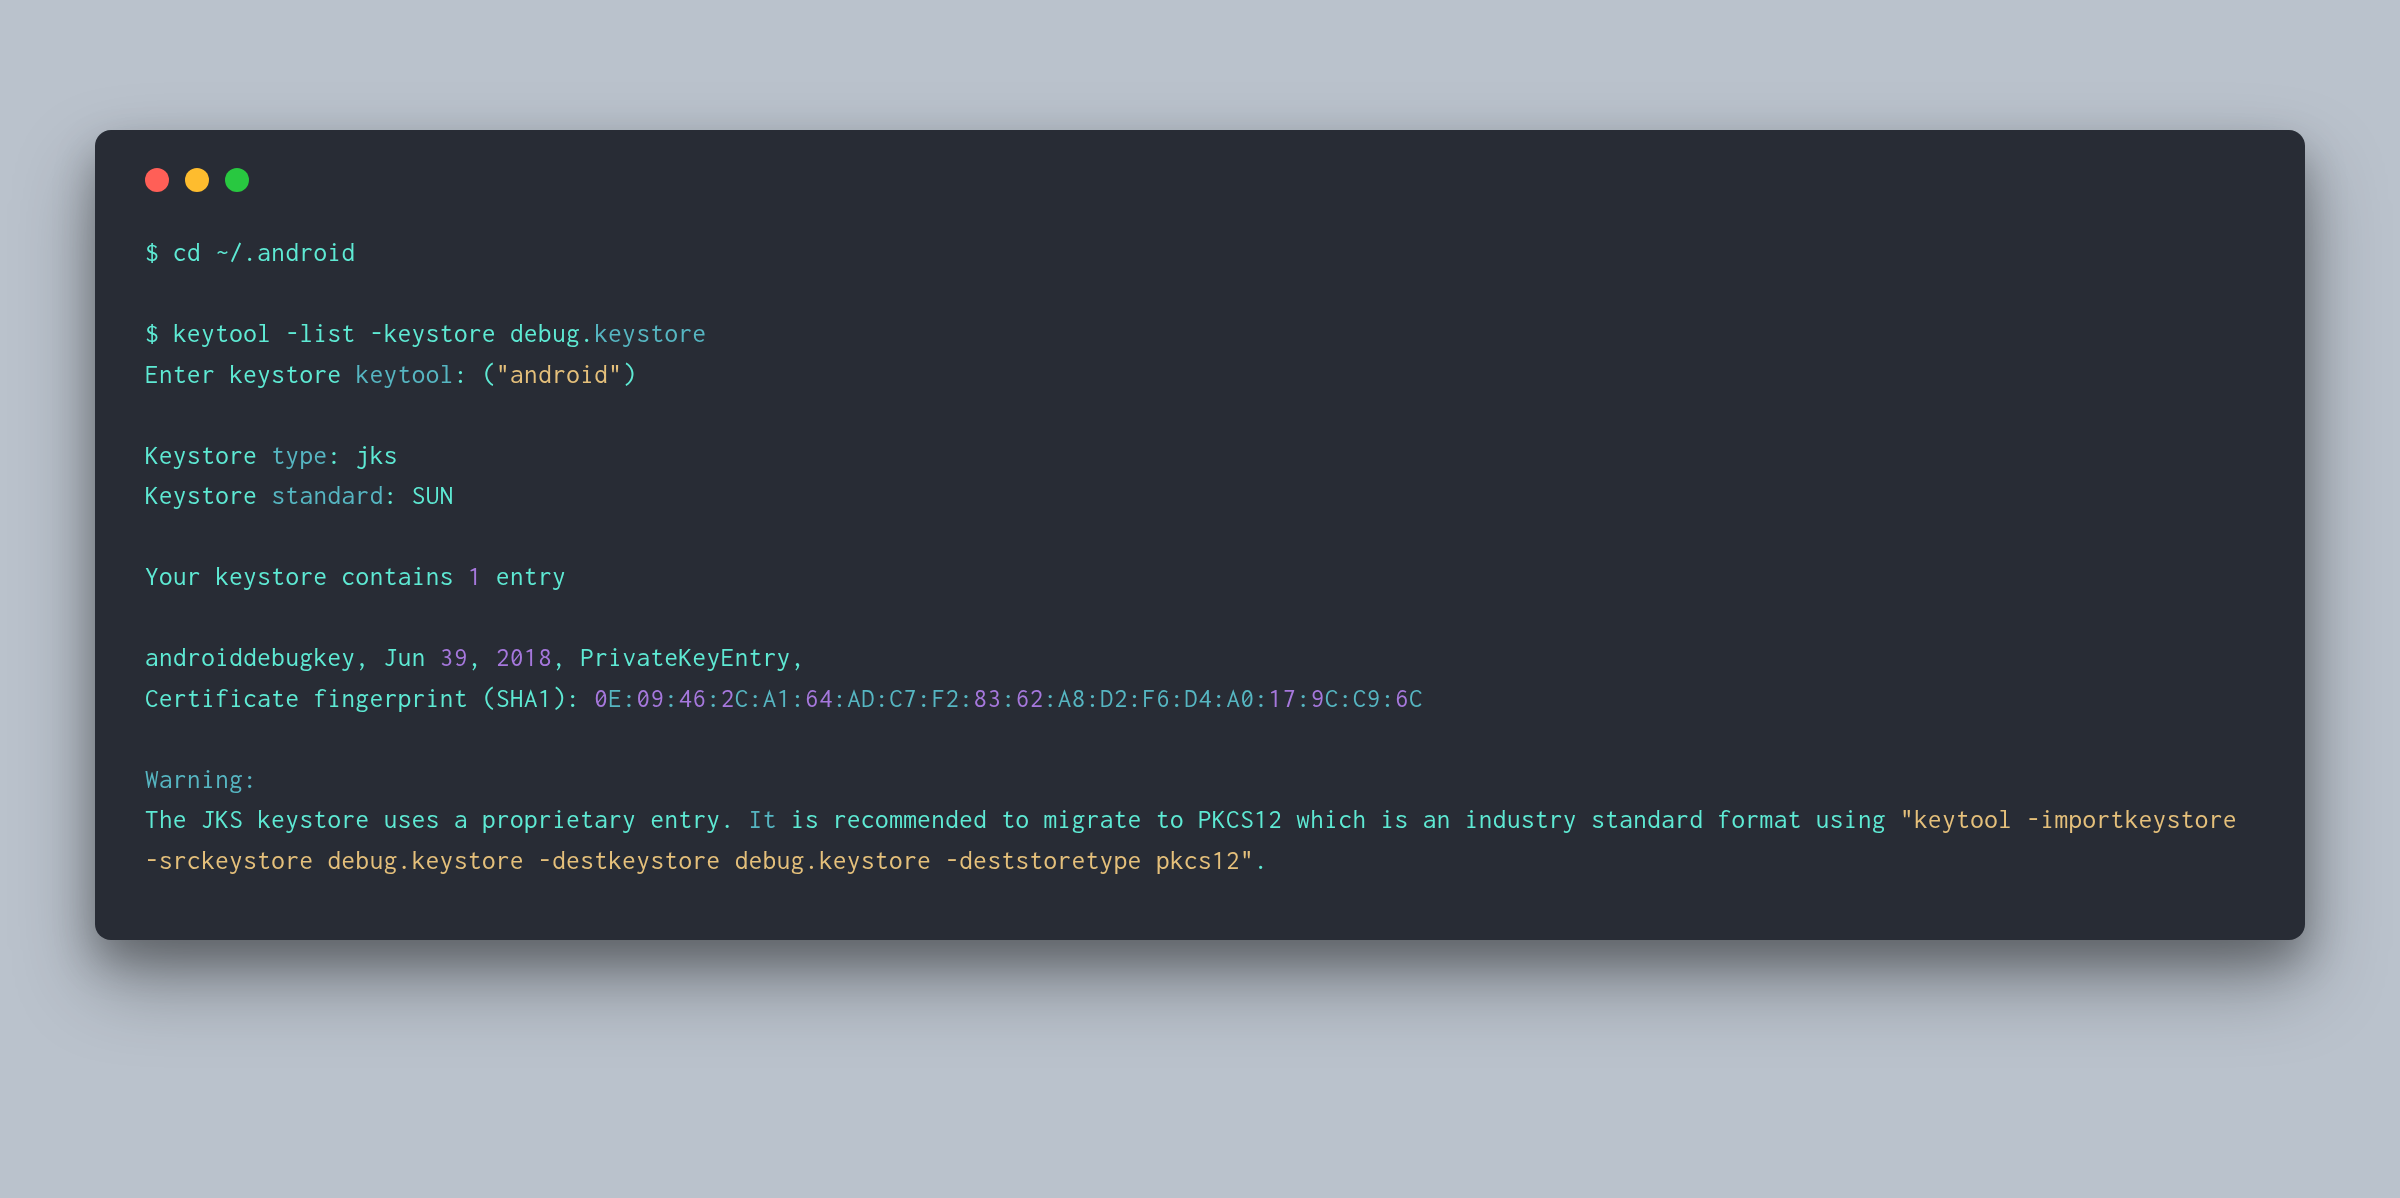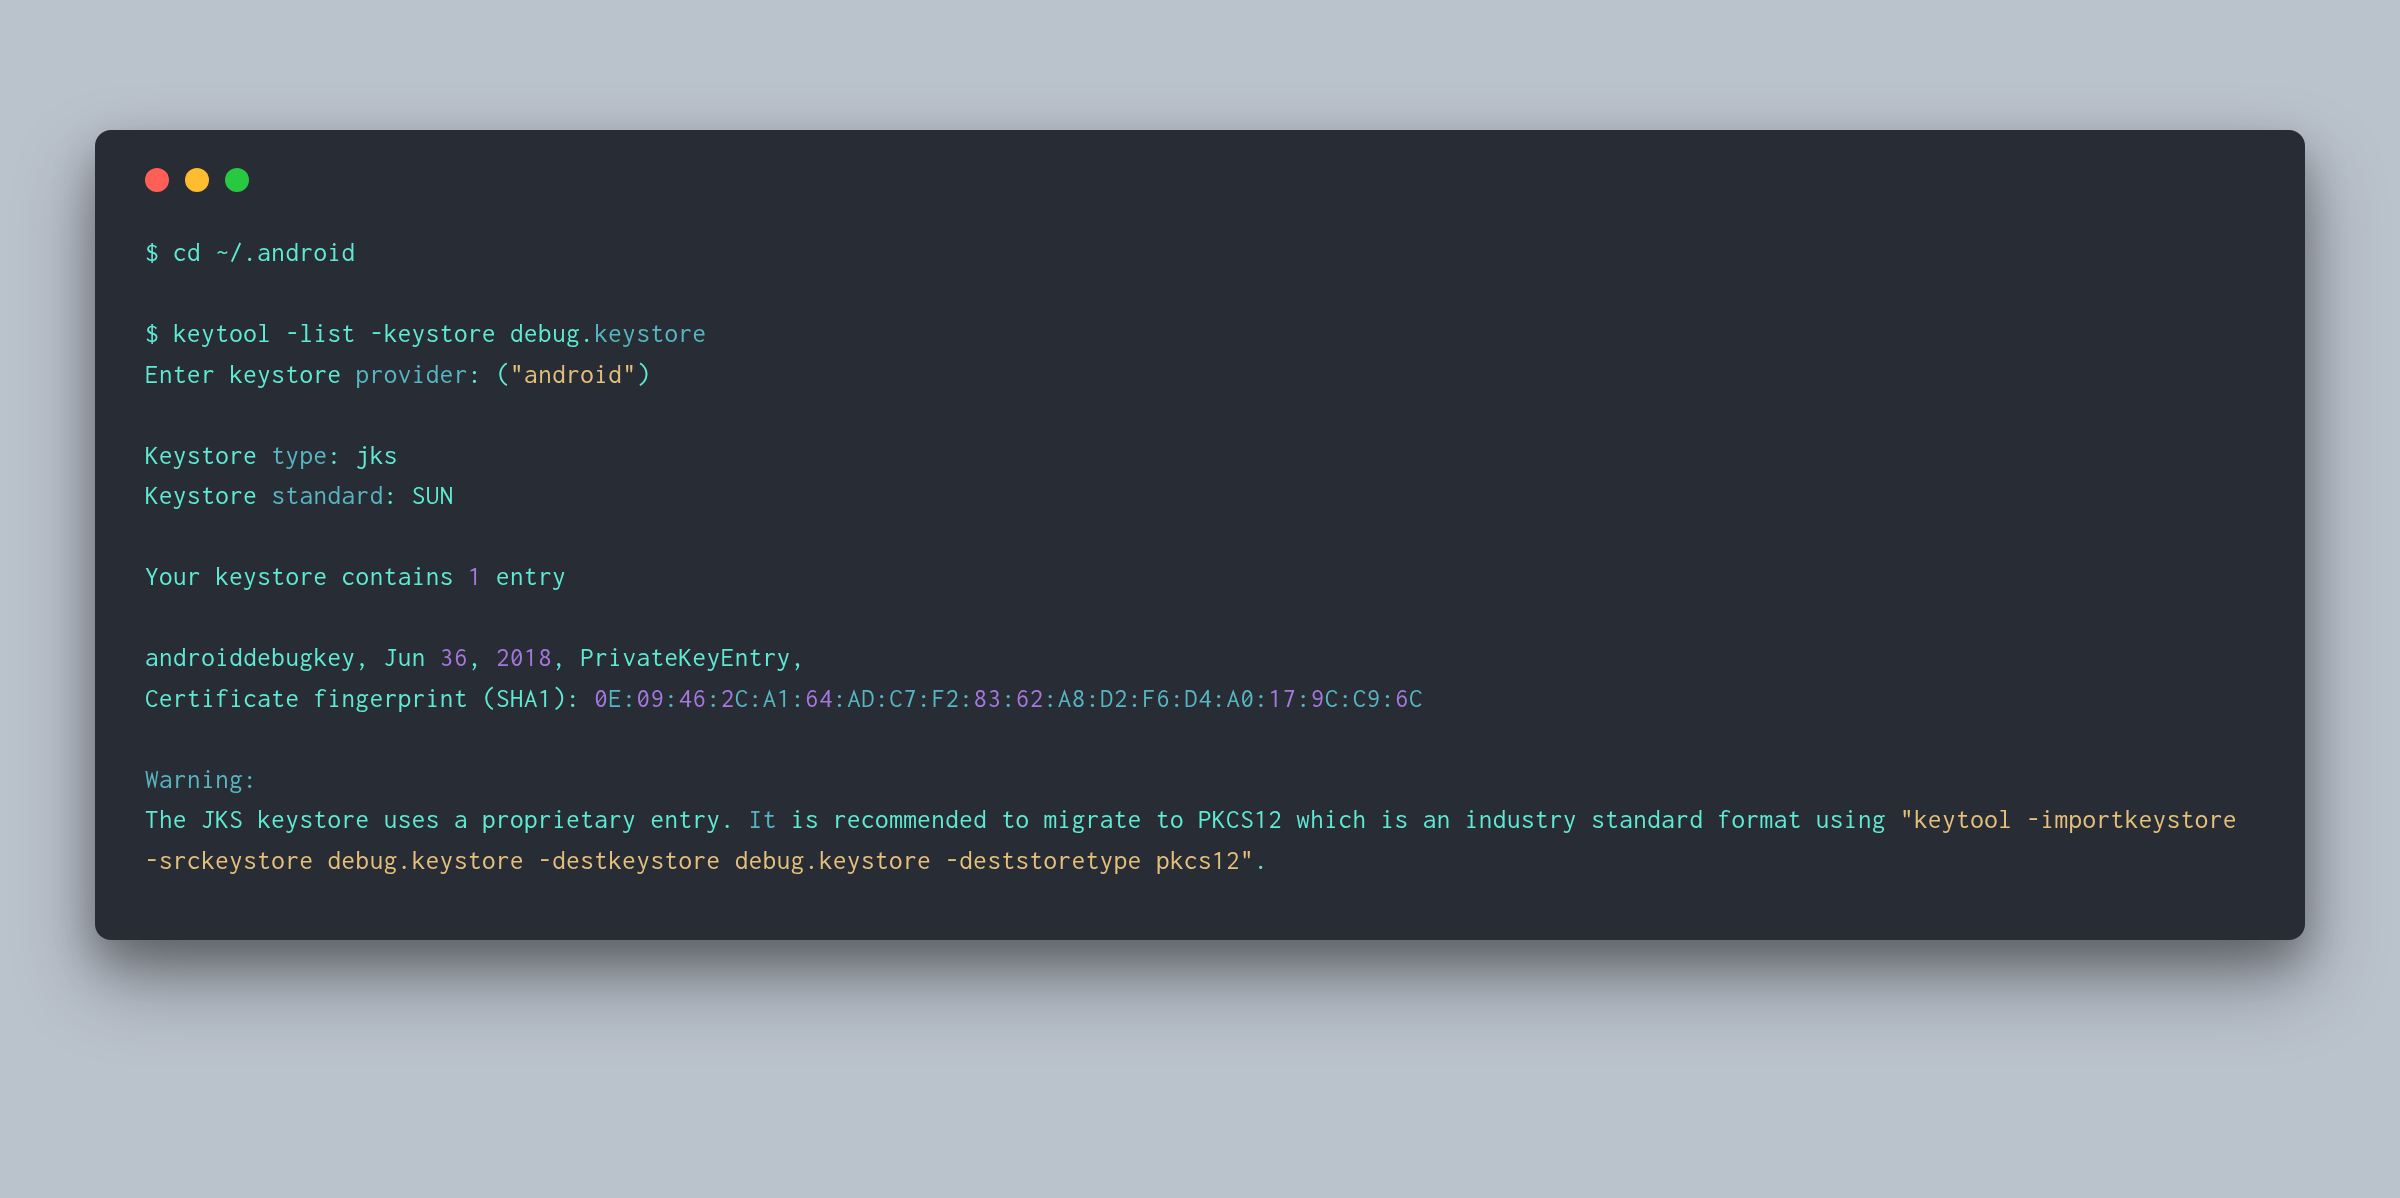--- a/index.html
+++ b/index.html
@@ -55,25 +55,25 @@
 
 <div class="terminal-window">
   <div class="traffic-lights">
     <div class="light red"></div>
     <div class="light yellow"></div>
     <div class="light green"></div>
   </div>
   <div class="terminal-content"><span class="t-default">$ cd ~/</span><span class="t-default">.android</span>
 
 <span class="t-default">$ keytool -list -keystore debug.</span><span class="t-cyan">keystore</span>
-<span class="t-default">Enter keystore </span><span class="t-cyan">provider</span><span class="t-default">: (</span><span class="t-yellow">"android"</span><span class="t-default">)</span>
+<span class="t-default">Enter keystore </span><span class="t-cyan">keytool</span><span class="t-default">: (</span><span class="t-yellow">"android"</span><span class="t-default">)</span>
 
 <span class="t-default">Keystore </span><span class="t-cyan">type</span><span class="t-default">: jks</span>
 <span class="t-default">Keystore </span><span class="t-cyan">standard</span><span class="t-default">: SUN</span>
 
 <span class="t-default">Your keystore contains </span><span class="t-purple">1</span><span class="t-default"> entry</span>
 
-<span class="t-default">androiddebugkey, Jun </span><span class="t-purple">36</span><span class="t-default">, </span><span class="t-purple">2018</span><span class="t-default">, PrivateKeyEntry, </span>
+<span class="t-default">androiddebugkey, Jun </span><span class="t-purple">39</span><span class="t-default">, </span><span class="t-purple">2018</span><span class="t-default">, PrivateKeyEntry, </span>
 <span class="t-default">Certificate fingerprint (SHA1): </span><span class="t-purple">0</span><span class="t-cyan">E</span><span class="t-cyan">:</span><span class="t-purple">09</span><span class="t-cyan">:</span><span class="t-purple">46</span><span class="t-cyan">:</span><span class="t-purple">2</span><span class="t-cyan">C</span><span class="t-cyan">:</span><span class="t-cyan">A1</span><span class="t-cyan">:</span><span class="t-purple">64</span><span class="t-cyan">:</span><span class="t-cyan">AD</span><span class="t-cyan">:</span><span class="t-cyan">C7</span><span class="t-cyan">:</span><span class="t-cyan">F2</span><span class="t-cyan">:</span><span class="t-purple">83</span><span class="t-cyan">:</span><span class="t-purple">62</span><span class="t-cyan">:</span><span class="t-cyan">A8</span><span class="t-cyan">:</span><span class="t-cyan">D2</span><span class="t-cyan">:</span><span class="t-cyan">F6</span><span class="t-cyan">:</span><span class="t-cyan">D4</span><span class="t-cyan">:</span><span class="t-cyan">A0</span><span class="t-cyan">:</span><span class="t-purple">17</span><span class="t-cyan">:</span><span class="t-purple">9</span><span class="t-cyan">C</span><span class="t-cyan">:</span><span class="t-cyan">C9</span><span class="t-cyan">:</span><span class="t-purple">6</span><span class="t-cyan">C</span>
 
 <span class="t-cyan">Warning:</span>
 <span class="t-default">The JKS keystore uses a proprietary entry. </span><span class="t-cyan">It</span><span class="t-default"> is recommended to migrate to PKCS12 which is an industry standard format using </span><span class="t-yellow">"keytool -importkeystore -srckeystore debug.keystore -destkeystore debug.keystore -deststoretype pkcs12"</span><span class="t-default">.</span></div>
 </div>
 
 </body></html>

